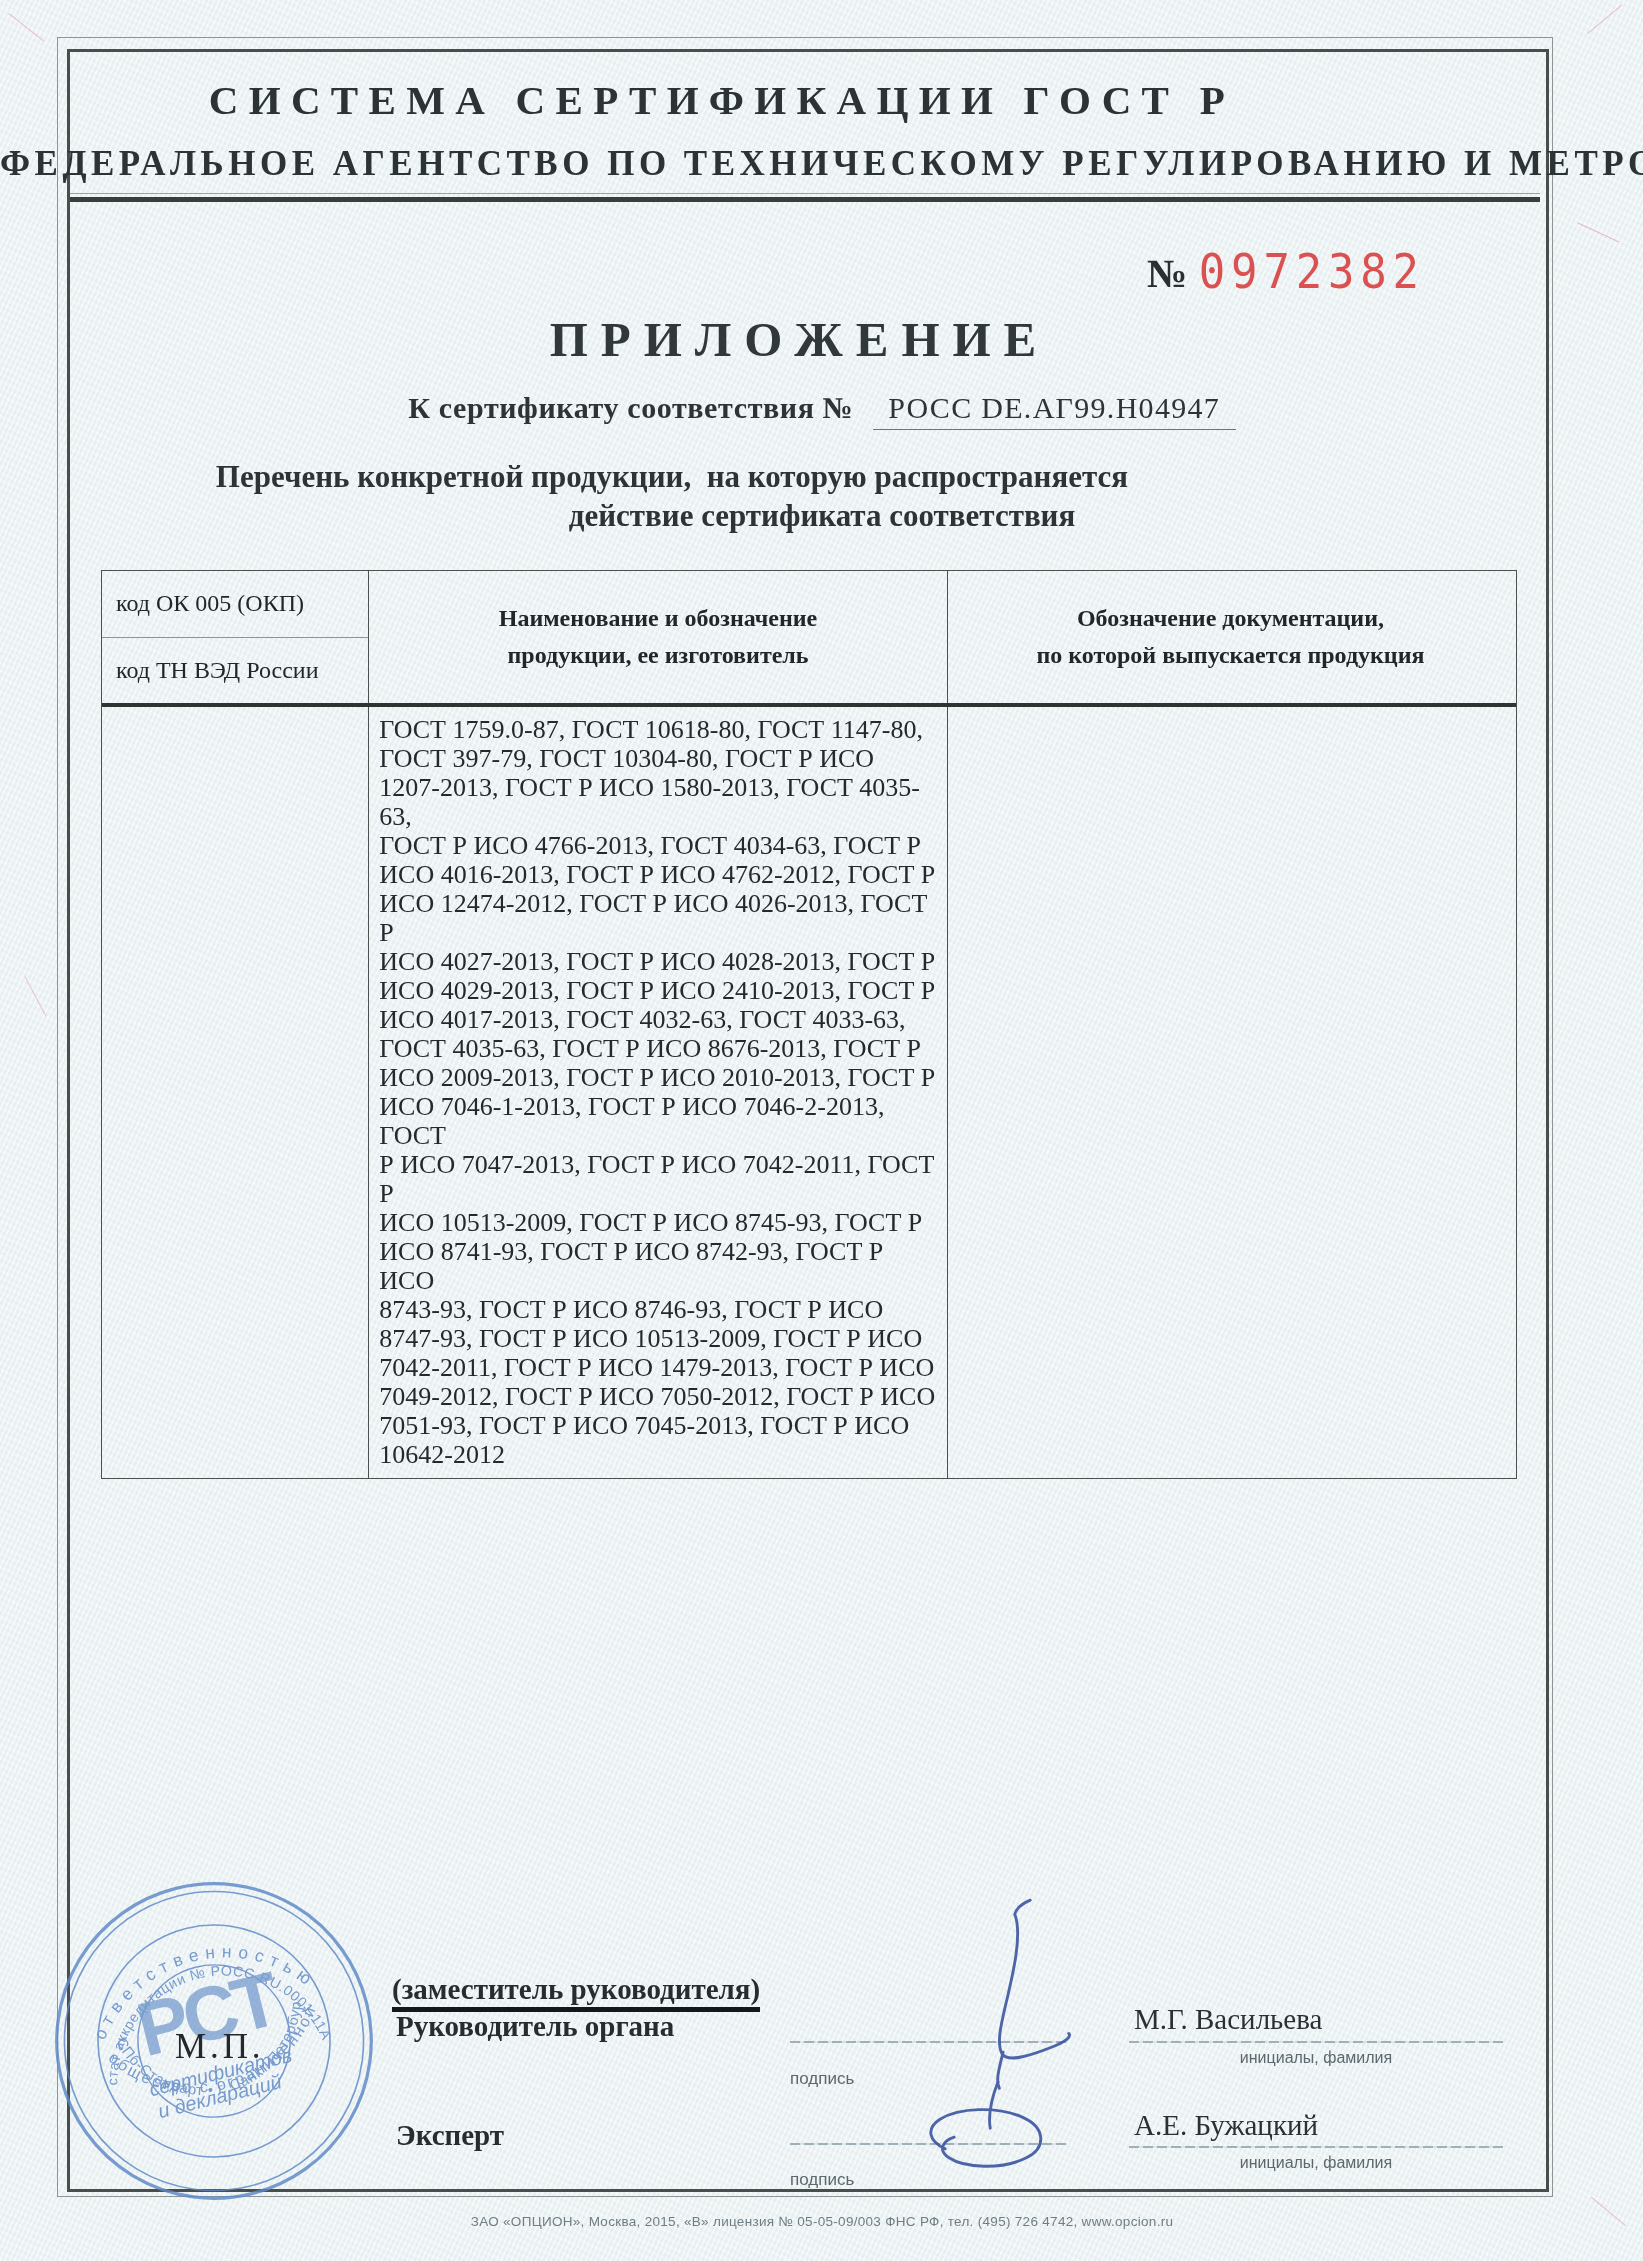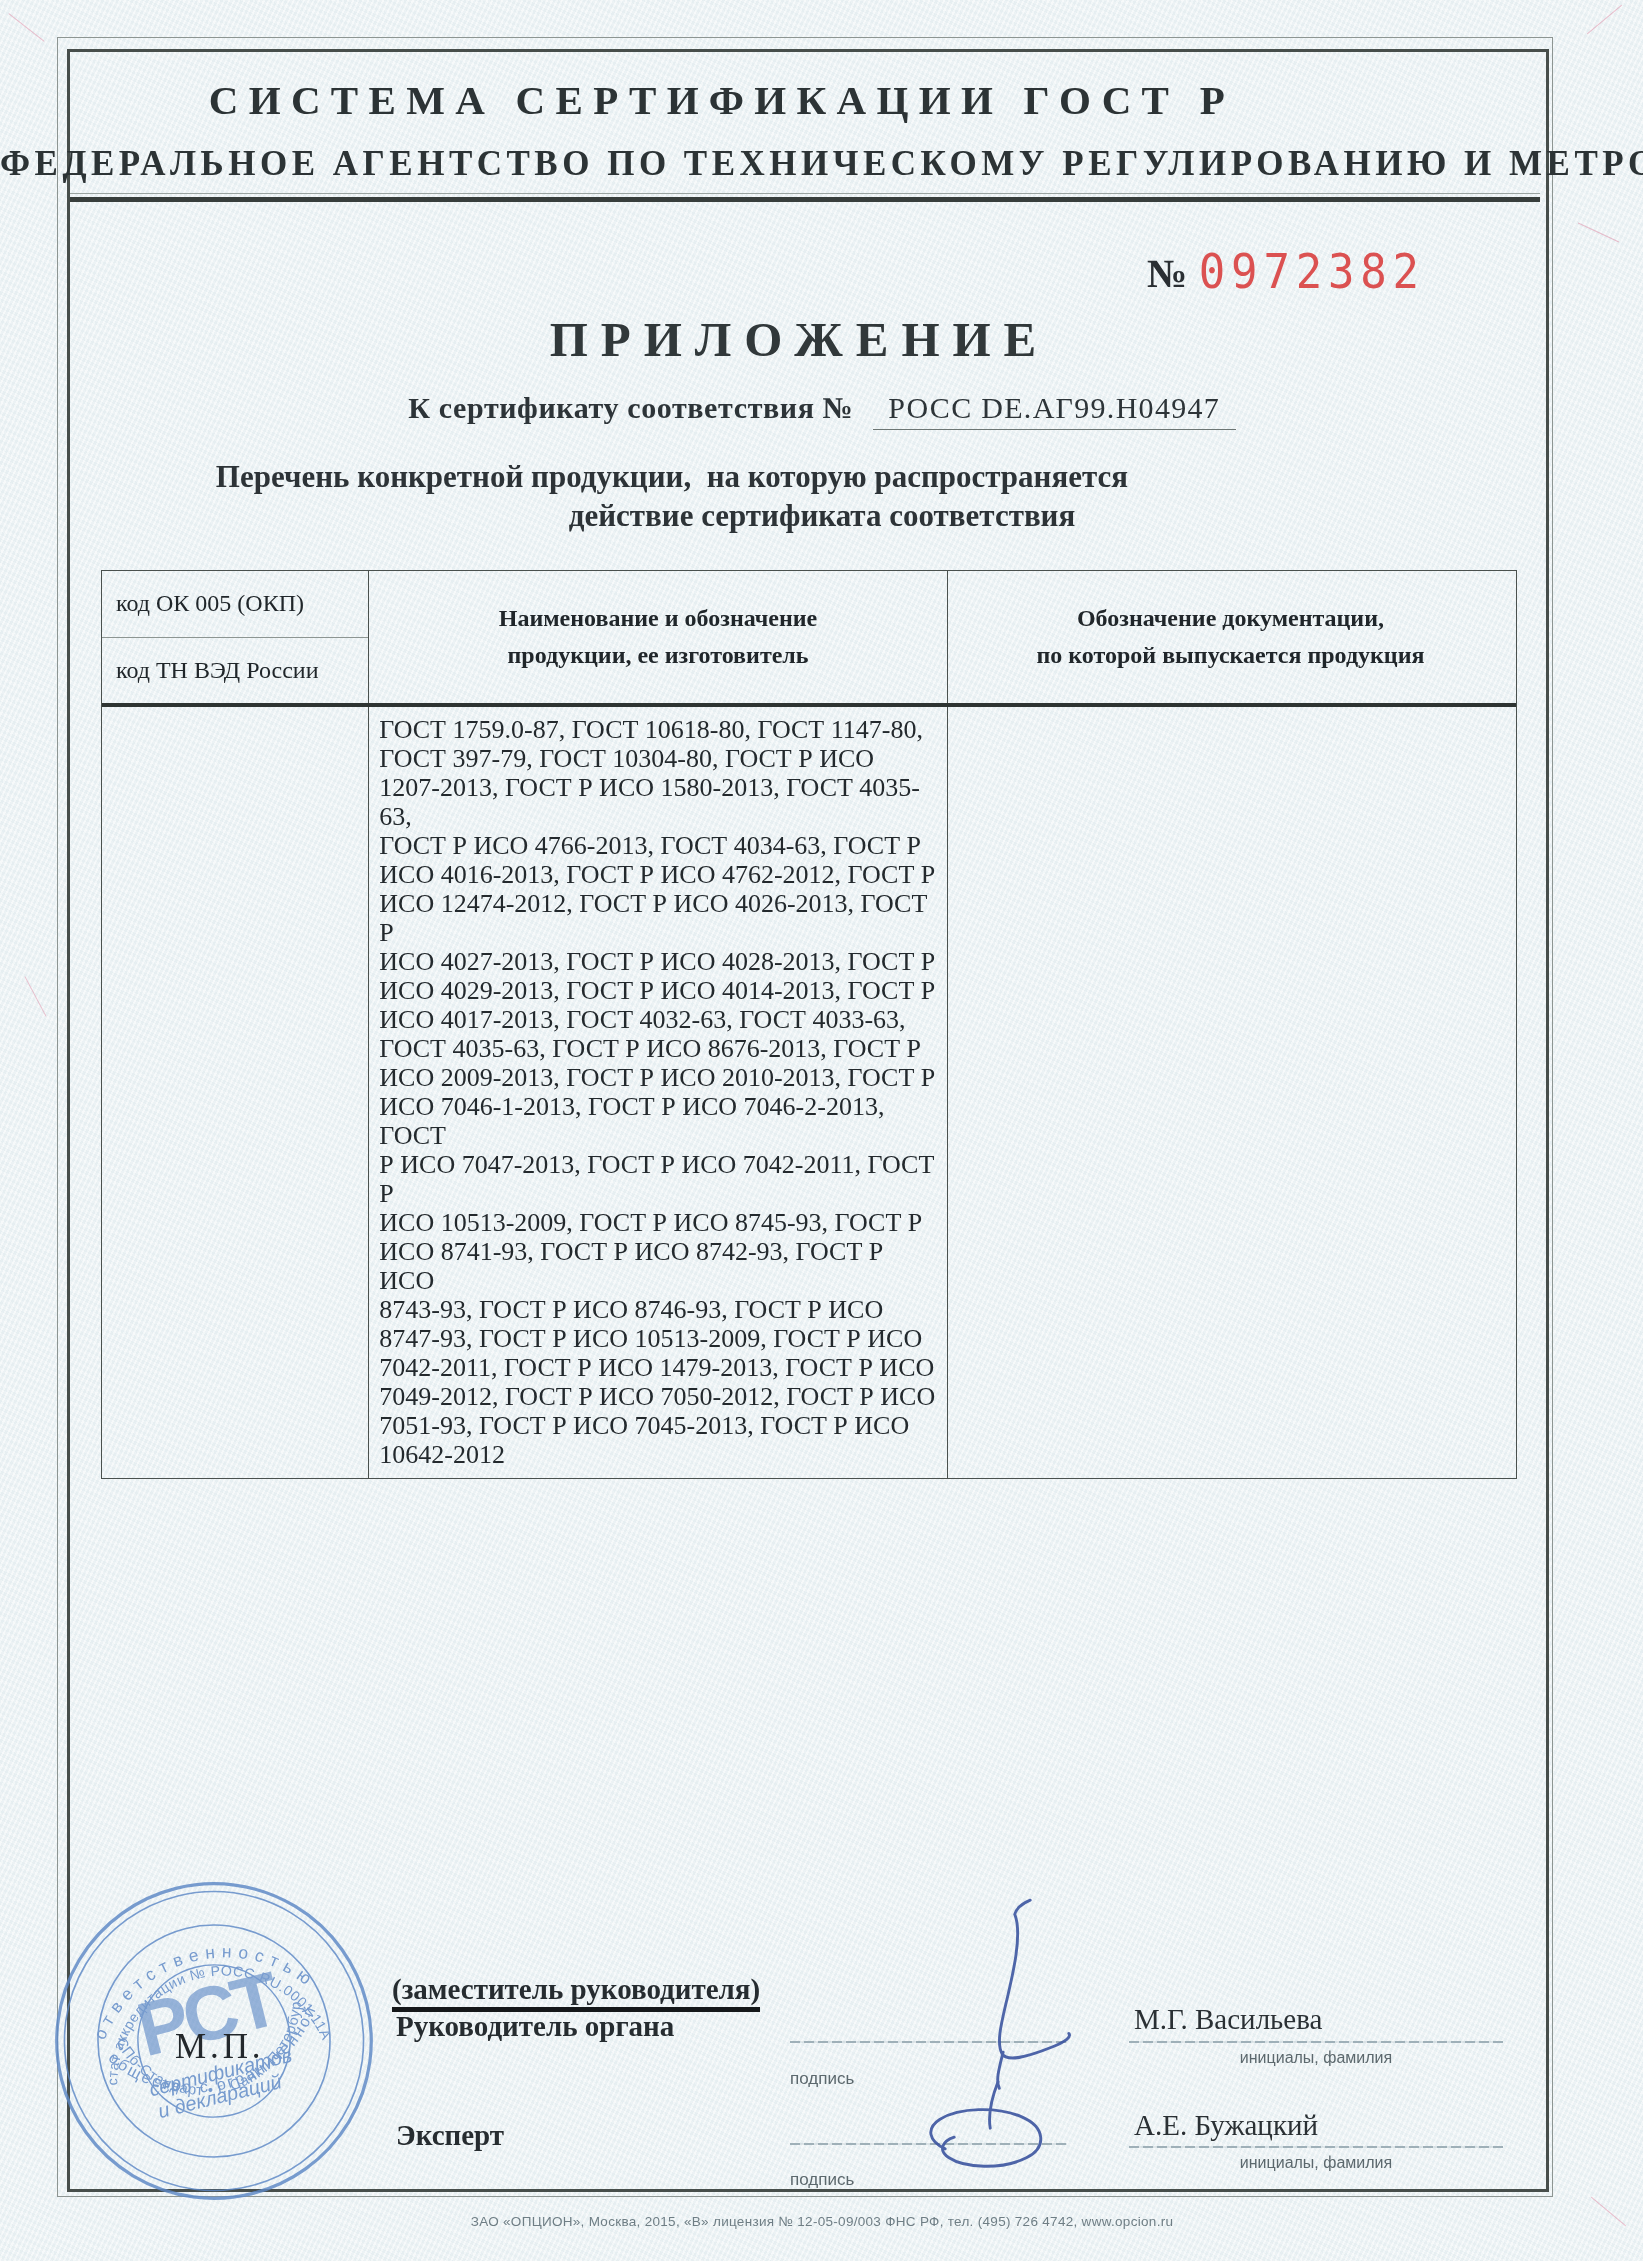--- a/index.html
+++ b/index.html
@@ -120,21 +120,21 @@
     <div class="t-body">
       <div class="cell emptycell"></div>
       <div class="cell stdlist">
           <div>ГОСТ 1759.0-87, ГОСТ 10618-80, ГОСТ 1147-80,</div>
           <div>ГОСТ 397-79, ГОСТ 10304-80, ГОСТ Р ИСО</div>
           <div>1207-2013, ГОСТ Р ИСО 1580-2013, ГОСТ 4035-63,</div>
           <div>ГОСТ Р ИСО 4766-2013, ГОСТ 4034-63, ГОСТ Р</div>
           <div>ИСО 4016-2013, ГОСТ Р ИСО 4762-2012, ГОСТ Р</div>
           <div>ИСО 12474-2012, ГОСТ Р ИСО 4026-2013, ГОСТ Р</div>
           <div>ИСО 4027-2013, ГОСТ Р ИСО 4028-2013, ГОСТ Р</div>
-          <div>ИСО 4029-2013, ГОСТ Р ИСО 4014-2013, ГОСТ Р</div>
+          <div>ИСО 4029-2013, ГОСТ Р ИСО 2410-2013, ГОСТ Р</div>
           <div>ИСО 4017-2013, ГОСТ 4032-63, ГОСТ 4033-63,</div>
           <div>ГОСТ 4035-63, ГОСТ Р ИСО 8676-2013, ГОСТ Р</div>
           <div>ИСО 2009-2013, ГОСТ Р ИСО 2010-2013, ГОСТ Р</div>
           <div>ИСО 7046-1-2013, ГОСТ Р ИСО 7046-2-2013, ГОСТ</div>
           <div>Р ИСО 7047-2013, ГОСТ Р ИСО 7042-2011, ГОСТ Р</div>
           <div>ИСО 10513-2009, ГОСТ Р ИСО 8745-93, ГОСТ Р</div>
           <div>ИСО 8741-93, ГОСТ Р ИСО 8742-93, ГОСТ Р ИСО</div>
           <div>8743-93, ГОСТ Р ИСО 8746-93, ГОСТ Р ИСО</div>
           <div>8747-93, ГОСТ Р ИСО 10513-2009, ГОСТ Р ИСО</div>
           <div>7042-2011, ГОСТ Р ИСО 1479-2013, ГОСТ Р ИСО</div>
@@ -187,16 +187,16 @@
   <div class="abs nameline nl2"></div>
   <div class="abs namecap ncap2">инициалы, фамилия</div>
 
   <svg class="abs ink" viewBox="0 0 430 430">
     <g fill="none" stroke="#3c55a0" stroke-width="4.5" stroke-linecap="round" opacity="0.9">
       <path d="M 258 8 C 244 14 236 22 234 30 C 246 60 232 120 220 170 C 212 204 206 230 214 246 C 222 260 252 252 292 236 C 314 227 322 220 318 215 M 216 244 C 210 268 204 288 210 300"></path>
       <path d="M 208 290 C 198 316 192 340 196 362 M 126 394 C 100 382 96 362 118 348 C 148 330 206 328 244 344 C 282 360 284 392 252 408 C 214 427 156 424 132 408 C 114 396 122 382 140 376"></path>
     </g>
   </svg>
 
-  <div class="abs imprint">ЗАО «ОПЦИОН», Москва, 2015, «В»   лицензия № 12-05-09/003 ФНС РФ, тел. (495) 726 4742, www.opcion.ru</div>
+  <div class="abs imprint">ЗАО «ОПЦИОН», Москва, 2015, «В»   лицензия № 05-05-09/003 ФНС РФ, тел. (495) 726 4742, www.opcion.ru</div>
 
 </div>
 
 
 </body></html>

